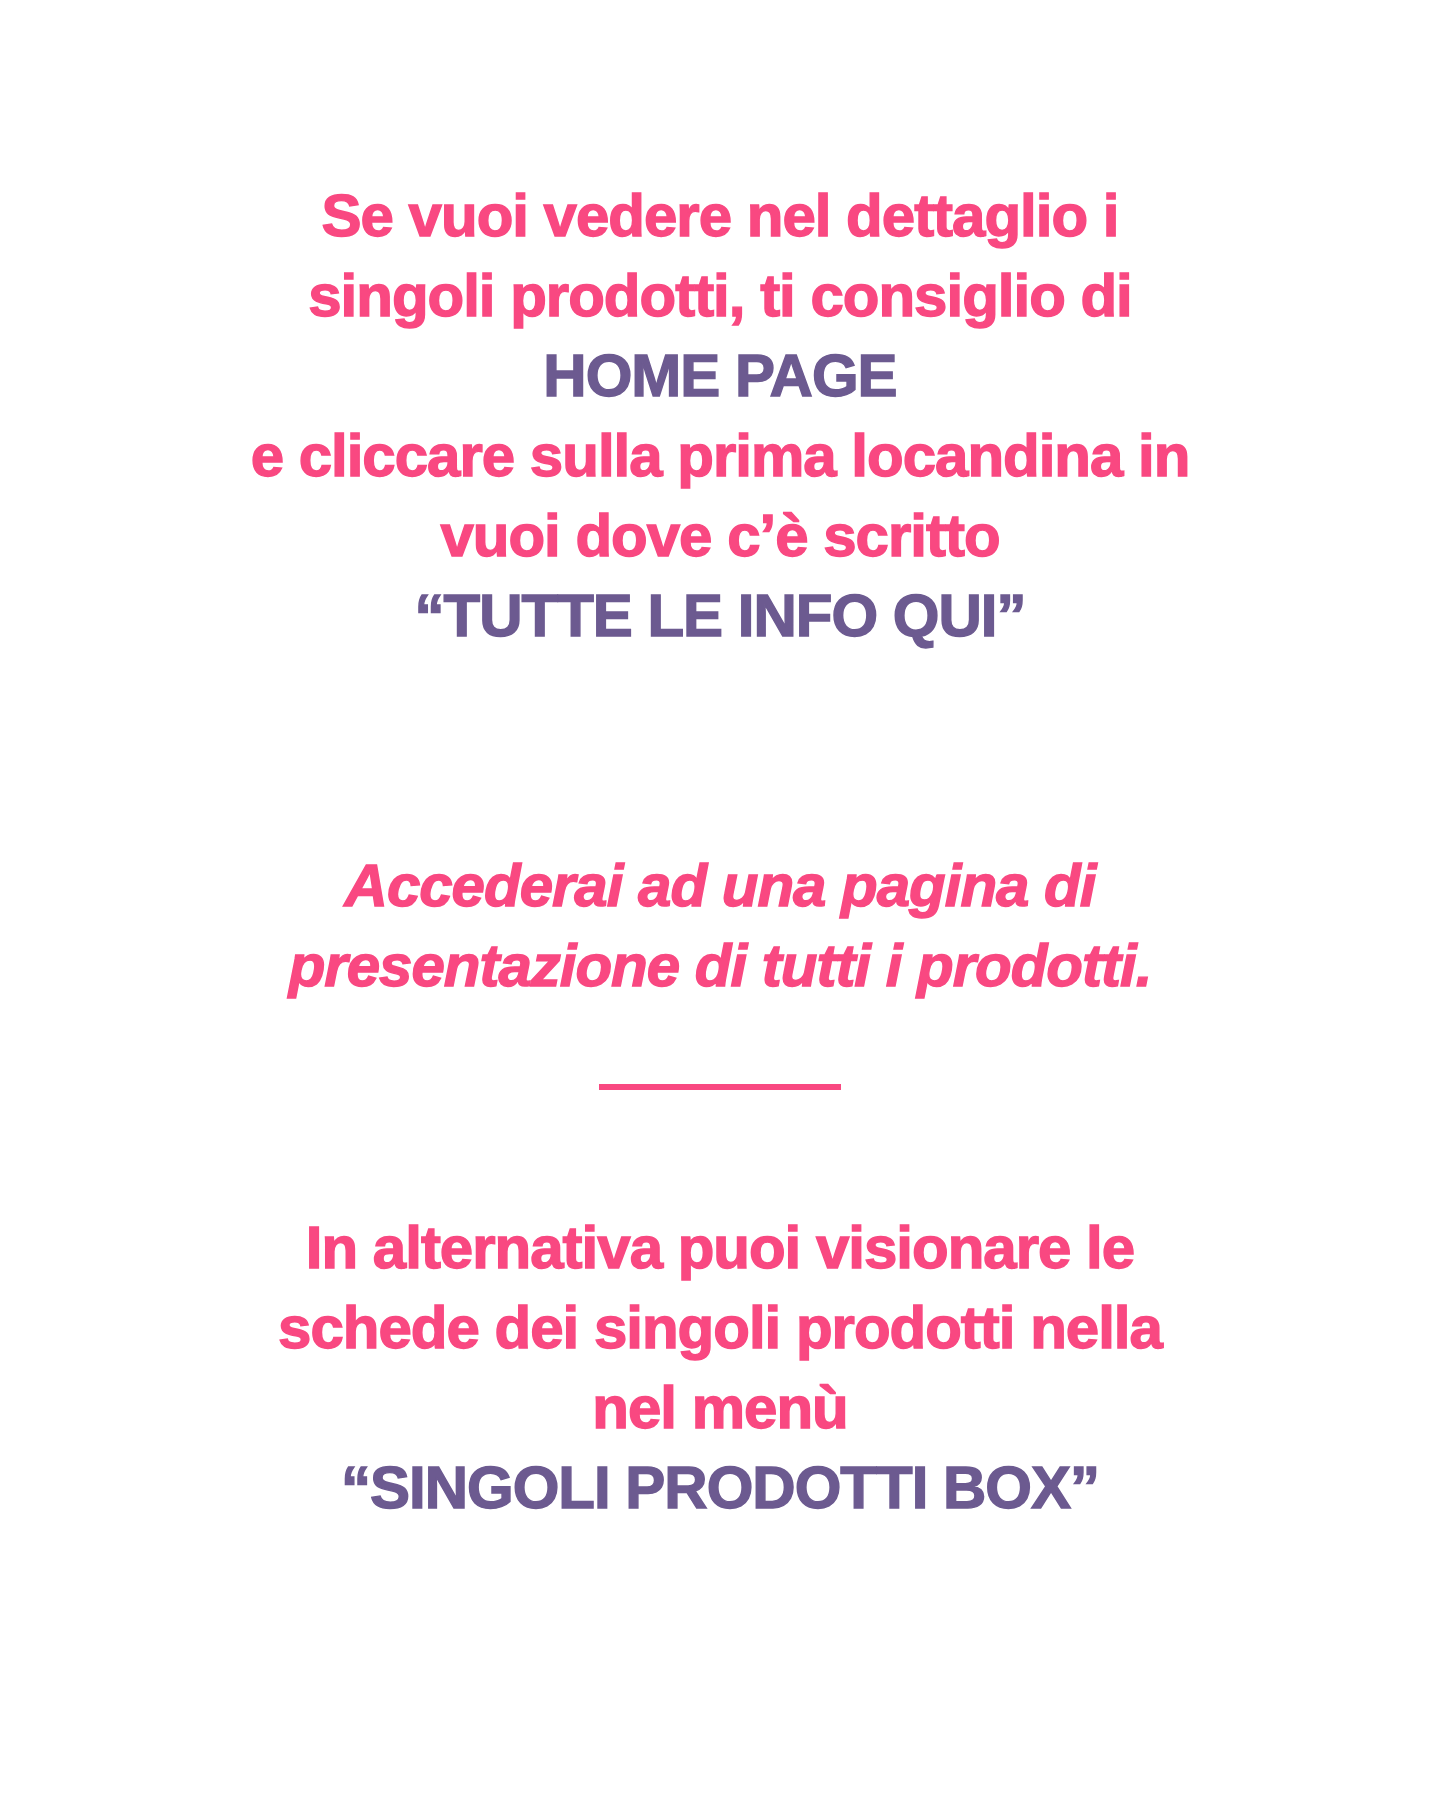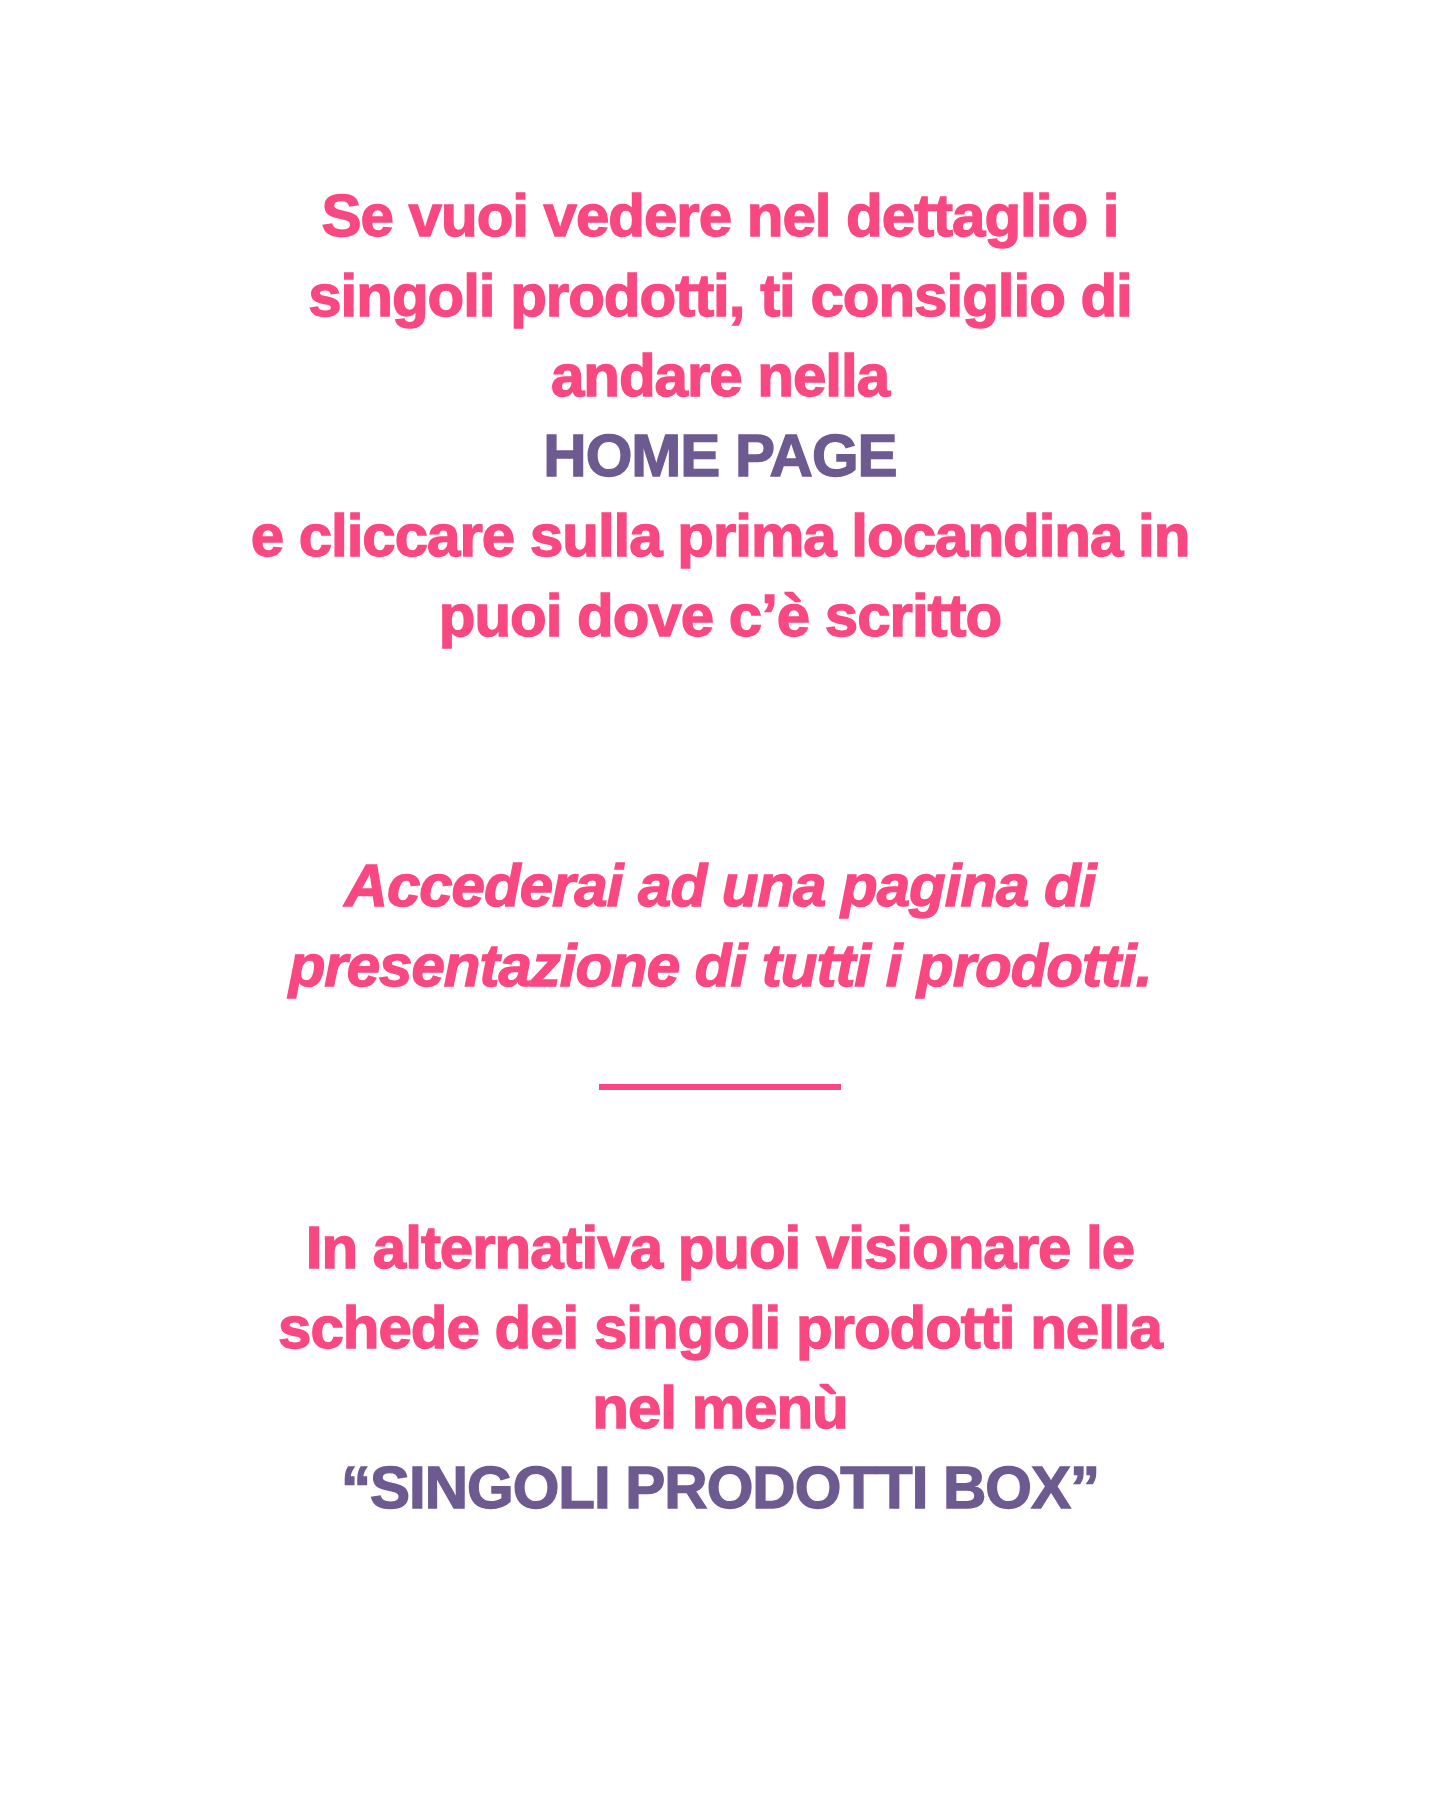--- a/index.html
+++ b/index.html
@@ -44,24 +44,24 @@
   }
 </style>
 </head>
 <body>
 
 <div class="canvas">
 
   <div class="para para-intro">
     <div class="line" data-color="pink">Se vuoi vedere nel dettaglio i</div>
     <div class="line" data-color="pink">singoli prodotti, ti consiglio di</div>
-    <div class="line" data-color="pink">andare nella</div>
     <div class="line" data-color="purple">HOME PAGE</div>
     <div class="line" data-color="pink">e cliccare sulla prima locandina in</div>
-    <div class="line" data-color="pink">puoi dove c’è scritto</div>
+    <div class="line" data-color="pink">vuoi dove c’è scritto</div>
+    <div class="line" data-color="purple">“TUTTE LE INFO QUI”</div>
   </div>
 
   <div class="para para-access">
     <div class="line" data-color="pink">Accederai ad una pagina di</div>
     <div class="line" data-color="pink">presentazione di tutti i prodotti.</div>
   </div>
 
   <div class="divider"></div>
 
   <div class="para para-alt">

